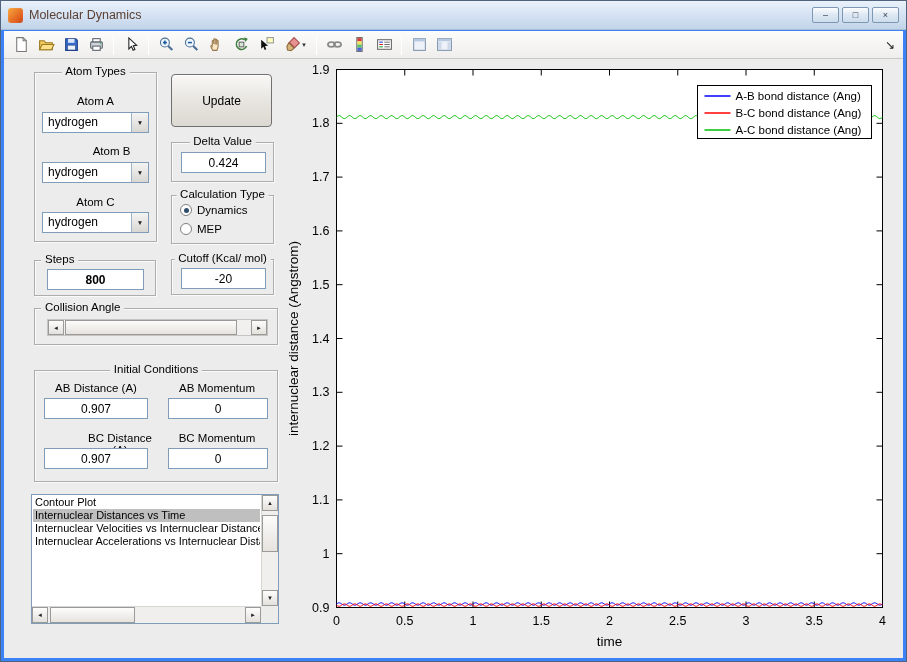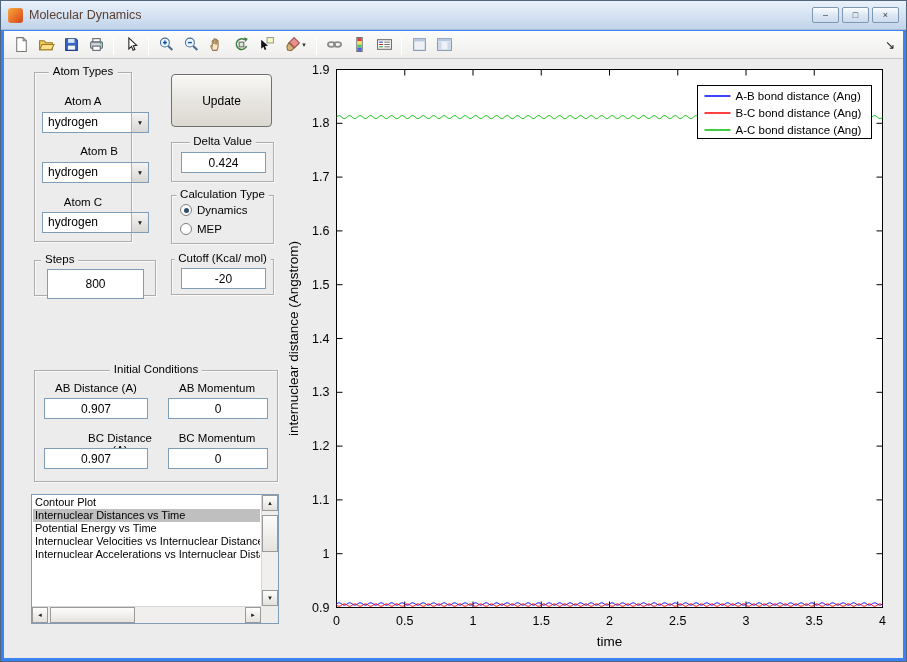--- a/index.html
+++ b/index.html
@@ -211,21 +211,21 @@
           <rect x="1.5" y="2.5" width="13" height="2.4" fill="#b7c9de"></rect>
           <rect x="2.2" y="5.6" width="3" height="7.2" fill="#cdd9e8"></rect>
           <rect x="10.8" y="5.6" width="3" height="7.2" fill="#cdd9e8"></rect>
         </svg>
       </button>
     <span class="dock">↘</span>
   </div>
 
   <div class="content">
 
-    <div class="gpanel" id="atom-panel" style="left:30px;top:13px;width:98px;height:170px;padding-left:29px;">
+    <div class="gpanel" id="atom-panel" style="left:30px;top:13px;width:123px;height:170px;padding-left:29px;">
       <span class="gtitle center">Atom Types</span>
       <span class="clabel" style="left:0;top:22px;width:100%;">Atom A</span>
       <div class="dropdown" style="left:7px;top:39px;width:107px;">
         <span class="dd-text">hydrogen</span>
         <span class="dd-btn">
             <span>▼</span>
           </span>
       </div>
       <span class="clabel" style="left:16px;top:72px;width:100%;">Atom B</span>
       <div class="dropdown" style="left:7px;top:89px;width:107px;">
@@ -257,46 +257,55 @@
         <span>Dynamics</span>
       </div>
       <div class="radio-row" style="left:8px;top:27px;">
         <span class="radio"></span>
         <span>MEP</span>
       </div>
     </div>
 
     <div class="gpanel" style="left:30px;top:201px;width:122px;height:36px;">
       <span class="gtitle left">Steps</span>
-      <input class="tfield" style="left: 12px; top: 8px; width: 97px; height: 30px;" value="800">
+      <input class="tfield" style="left: 12px; top: 8px; width: 97px; height: 21px; font-weight: bold;" value="800">
     </div>
 
     <div class="gpanel" style="left:167px;top:200px;width:103px;height:36px;">
       <span class="gtitle center">Cutoff (Kcal/ mol)</span>
       <input class="tfield" style="left: 9px; top: 8px; width: 85px; height: 21px;" value="-20">
     </div>
 
+    <div class="gpanel" style="left:30px;top:249px;width:244px;height:37px;">
+      <span class="gtitle left">Collision Angle</span>
+      <div class="slider" style="left:12px;top:10px;width:221px;">
+        <span class="sl-btn">◄</span>
+        <span class="sl-track">
+            <span class="sl-thumb"></span>
+          </span>
+        <span class="sl-btn">►</span>
+      </div>
+    </div>
 
     <div class="gpanel" style="left:30px;top:311px;width:244px;height:112px;">
       <span class="gtitle center">Initial Conditions</span>
       <span class="clabel" style="left:0;top:11px;width:122px;">AB Distance (A)</span>
       <span class="clabel" style="left:126px;top:11px;width:112px;">AB Momentum</span>
       <input class="tfield" style="left: 9px; top: 27px; width: 104px; height: 21px;" value="0.907">
       <input class="tfield" style="left: 133px; top: 27px; width: 100px; height: 21px;" value="0">
       <span class="clabel" style="left:0;top:61px;width:122px;padding-left:48px;">BC Distance (A)</span>
       <span class="clabel" style="left:126px;top:61px;width:112px;">BC Momentum</span>
       <input class="tfield" style="left: 9px; top: 77px; width: 104px; height: 21px;" value="0.907">
       <input class="tfield" style="left: 133px; top: 77px; width: 100px; height: 21px;" value="0">
     </div>
 
     <div class="listbox" style="left:27px;top:435px;width:248px;height:130px;">
       <div class="lb-items">
         <div class="lb-item">Contour Plot</div>
         <div class="lb-item selected">Internuclear Distances vs Time</div>
-        <div class="lb-item">Potential Energy vs Time</div>
         <div class="lb-item">Internuclear Velocities vs Internuclear Distance</div>
         <div class="lb-item">Internuclear Accelerations vs Internuclear Distance</div>
       </div>
       <div class="vscroll">
         <span class="sc-btn" style="top:0;left:0;">▲</span>
         <span class="sc-thumb" style="left:0;width:16px;top:20px;height:37px;"></span>
         <span class="sc-btn" style="bottom:0;left:0;">▼</span>
       </div>
       <div class="hscroll">
         <span class="sc-btn" style="left:0;top:0;">◄</span>

